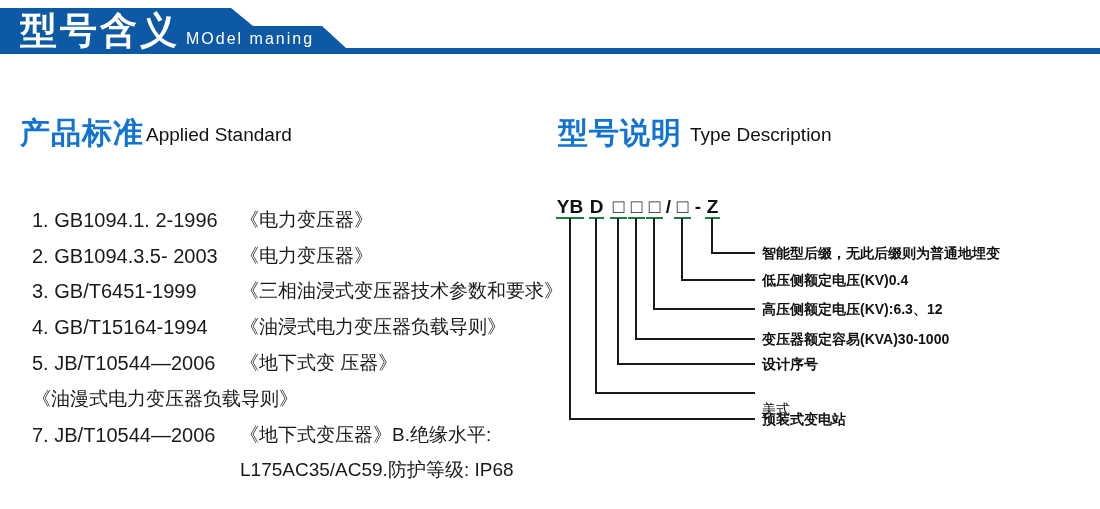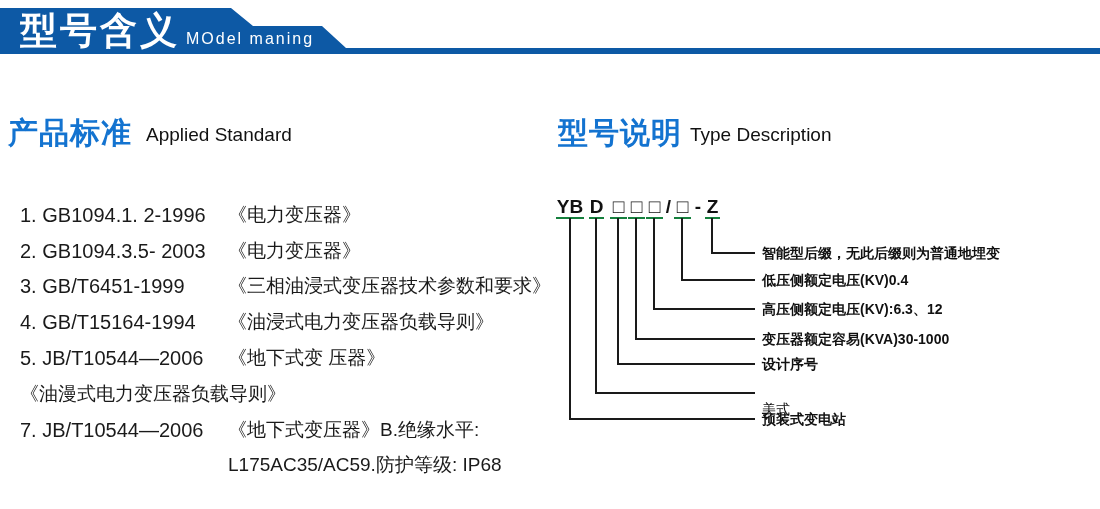--- a/index.html
+++ b/index.html
@@ -19,25 +19,25 @@
   }
   
   .sec-zh{
     position:absolute;top:114px;font-size:30px;font-weight:700;color:#1373d0;
     letter-spacing:1px;white-space:nowrap;height:38px;line-height:38px;
   }
   .sec-en{
     position:absolute;top:122px;font-size:19px;font-weight:500;color:#111111;
     white-space:nowrap;height:26px;line-height:26px;
   }
-  .sec-zh.left{left:8px;}   .sec-en.left{left:146px;}
+  .sec-zh.left{left:20px;}   .sec-en.left{left:146px;}
   .sec-zh.right{left:558px;} .sec-en.right{left:690px;}
   
   .std-list{position:absolute;left:20px;top:197px;width:540px;}
-  .std-row{display:flex;height:35.8px;align-items:center;}
+  .std-row{display:flex;height:35.8px;align-items:flex-end;margin-left:12px;}
   .std-code{flex:0 0 208px;font-size:20px;font-weight:500;white-space:nowrap;line-height:26px;}
   .std-title{flex:1;font-size:19px;font-weight:500;white-space:nowrap;line-height:26px;}
   
   .tok{
     position:absolute;top:196px;height:21px;text-align:center;
     font-size:19px;font-weight:700;line-height:21px;color:#111111;white-space:nowrap;
   }
   .tok.u{border-bottom:2px solid #15803d;}
   .t0{left:556px;width:28px;}
   .t1{left:589px;width:15px;}

